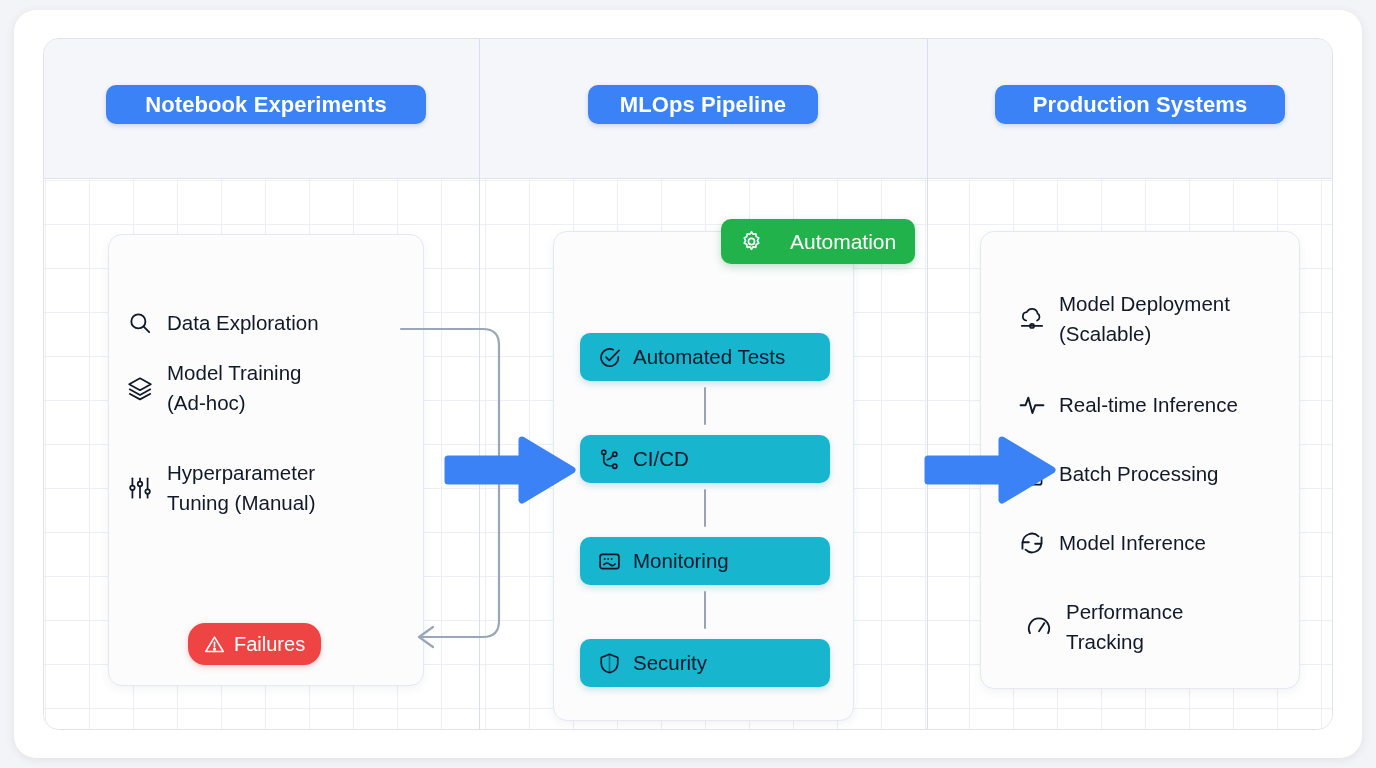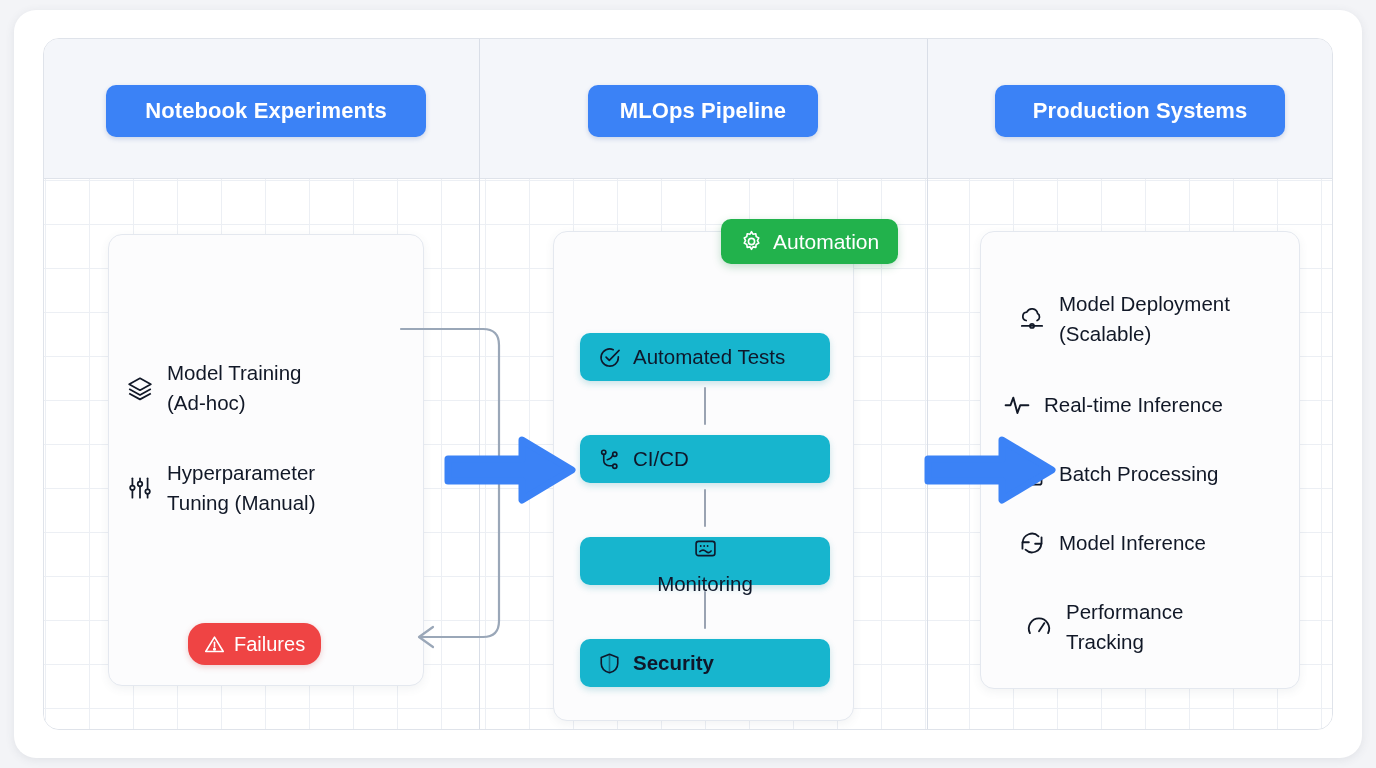--- a/index.html
+++ b/index.html
@@ -61,21 +61,21 @@
     top: 0; width: 1px; height: 692px;
     background: #d9dee7;
   }
   #divider-1 { left: 435px; }
   #divider-2 { left: 883px; }
 
   
   .col-header-chip {
     position: absolute;
     top: 46px;
-    height: 52px;
+    height: 39px;
     background: #3b82f6;
     color: #ffffff;
     border-radius: 10px;
     font-size: 22px;
     font-weight: bold;
     letter-spacing: .1px;
     display: flex;
     align-items: center;
     justify-content: center;
     padding: 0 22px;
@@ -121,21 +121,21 @@
     white-space: pre-line;
   }
 
   
   #nb-row-0 { left: 18px; top: 73px;  }
   #nb-row-1 { left: 18px; top: 123px; }
   #nb-row-2 { left: 18px; top: 223px; }
 
   
   #pr-row-0 { left: 38px; top: 57px;  }
-  #pr-row-1 { left: 23px; top: 158px; }
+  #pr-row-1 { left: 38px; top: 158px; }
   #pr-row-2 { left: 38px; top: 227px; }
   #pr-row-3 { left: 38px; top: 296px; }
   #pr-row-4 { left: 45px; top: 365px; }
 
   
   #failures-badge {
     position: absolute;
     left: 79px; top: 388px;
     height: 42px;
     background: #ef4444;
@@ -161,21 +161,21 @@
   
   #automation-badge {
     position: absolute;
     left: 677px; top: 180px;
     height: 45px;
     background: #22b24c;
     color: #ffffff;
     border-radius: 10px;
     display: flex;
     align-items: center;
-    gap: 10px;
+    gap: 27px;
     padding: 0 19px;
     font-size: 21px;
     box-shadow: 0 3px 8px rgba(20,130,60,.25);
     z-index: 5;
   }
   #automation-badge svg { width: 23px; height: 23px; display: block; }
 
   
   .pipe-chip {
     position: absolute;
@@ -188,22 +188,22 @@
     align-items: center;
     gap: 12px;
     padding: 0 18px;
     color: #0f172a;
     font-size: 20.5px;
     box-shadow: 0 3px 7px rgba(20,140,160,.22);
   }
   .pipe-chip svg { width: 23px; height: 23px; display: block; flex: 0 0 23px; }
   #pipe-chip-0 { top: 101px; }
   #pipe-chip-1 { top: 203px; }
-  #pipe-chip-2 { top: 305px; flex-direction: column; }
-  #pipe-chip-3 { top: 407px; font-weight: bold; }
+  #pipe-chip-2 { top: 305px; }
+  #pipe-chip-3 { top: 407px; }
 
   
   .pipe-connector {
     position: absolute;
     left: 150px;
     width: 2px;
     height: 38px;
     background: #9aa3b2;
     border-radius: 1px;
   }
@@ -230,20 +230,29 @@
 
     <div class="col-divider" id="divider-1"></div>
     <div class="col-divider" id="divider-2"></div>
 
     <div class="col-header-chip" id="header-chip-notebook">Notebook Experiments</div>
     <div class="col-header-chip" id="header-chip-mlops">MLOps Pipeline</div>
     <div class="col-header-chip" id="header-chip-production">Production Systems</div>
 
     <div class="stage-card" id="card-notebook">
 
+      <div class="item-row" id="nb-row-0">
+        <span class="item-icon">
+          <svg viewBox="0 0 24 24" fill="none" stroke="currentColor" stroke-width="1.7" stroke-linecap="round">
+            <circle cx="10.5" cy="10.5" r="6.5"></circle>
+              <line x1="15.4" y1="15.4" x2="20.5" y2="20.5"></line>
+          </svg>
+        </span>
+        <span class="item-label">Data Exploration</span>
+      </div>
 
       <div class="item-row" id="nb-row-1">
         <span class="item-icon">
           <svg viewBox="0 0 24 24" fill="none" stroke="currentColor" stroke-width="1.6" stroke-linejoin="round">
             <polygon points="12,3 22,8.5 12,14 2,8.5"></polygon>
             <polyline points="2,13 12,18.5 22,13"></polyline>
             <polyline points="2,17 12,22.5 22,17"></polyline>
           </svg>
         </span>
         <span class="item-label">Model Training

